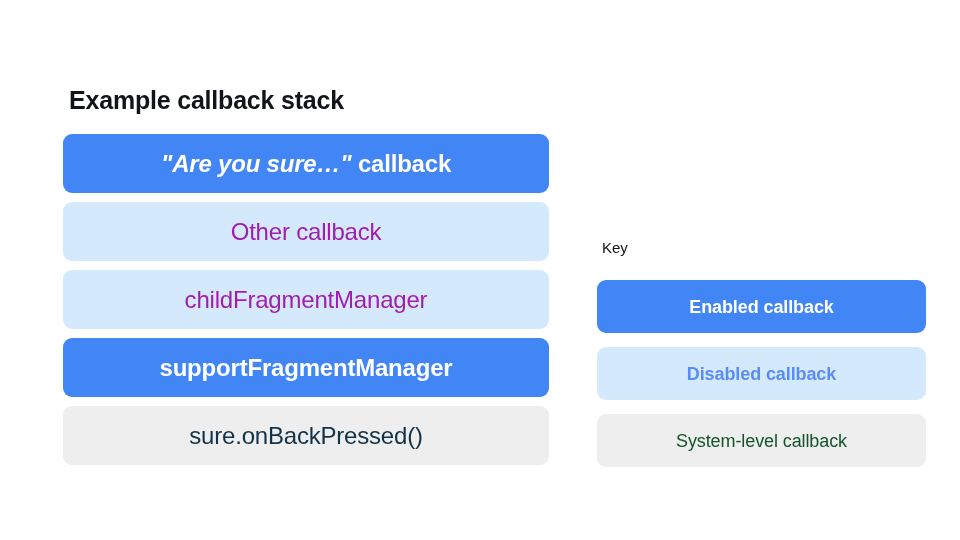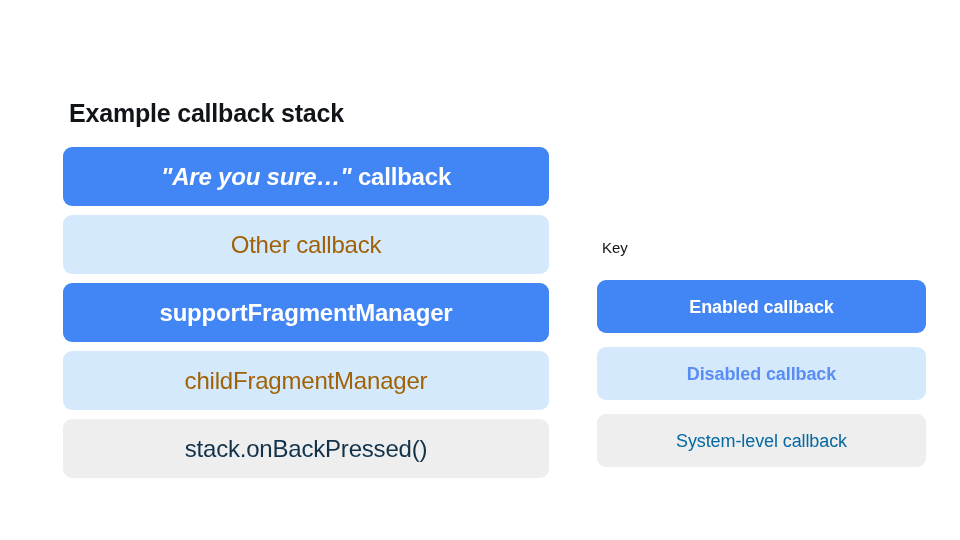--- a/index.html
+++ b/index.html
@@ -18,21 +18,21 @@
 
   .canvas {
     position: absolute;
     inset: 0;
   }
 
   
   .stack-panel {
     position: absolute;
     left: 63px;
-    top: 98px;
+    top: 85px;
     width: 486px;
   }
 
   .stack-title {
     font-size: 25px;
     font-weight: 700;
     color: #111418;
     letter-spacing: -0.2px;
     line-height: 30px;
     margin: 0 0 19px 6px;
@@ -61,21 +61,21 @@
     font-size: 24px;
     line-height: 28px;
     letter-spacing: -0.2px;
   }
 
   
   .bar.enabled        { background: #4285f4; }
   .bar.enabled  .bar-label { color: #ffffff; font-weight: 700; }
 
   .bar.disabled       { background: #d4eafc; }
-  .bar.disabled .bar-label { color: #a16207; font-weight: 400; }
+  .bar.disabled .bar-label { color: #a21caf; font-weight: 400; }
 
   .bar.system         { background: #eeeeee; }
   .bar.system  .bar-label  { color: #12324a; font-weight: 400; }
 
   
   .quoted {
     font-style: italic;
     font-weight: 700;
   }
 
@@ -120,51 +120,51 @@
     letter-spacing: -0.1px;
   }
 
   .key-item.enabled        { background: #4285f4; }
   .key-item.enabled  .key-label { color: #ffffff; font-weight: 700; }
 
   .key-item.disabled       { background: #d4eafc; }
   .key-item.disabled .key-label { color: #5a8df4; font-weight: 700; }
 
   .key-item.system         { background: #eeeeee; }
-  .key-item.system  .key-label  { color: #0369a1; font-weight: 400; }
+  .key-item.system  .key-label  { color: #14532d; font-weight: 400; }
 </style>
 </head>
 <body>
 
 <div class="canvas">
 
   <section class="stack-panel">
 
     <h1 class="stack-title">Example callback stack</h1>
 
     <div class="stack-list">
 
       <div class="bar enabled">
         <span class="bar-label"><span class="quoted">"Are you sure…"</span><span> callback</span></span>
       </div>
 
       <div class="bar disabled">
         <span class="bar-label">Other callback</span>
       </div>
 
+      <div class="bar disabled">
+        <span class="bar-label">childFragmentManager</span>
+      </div>
+
       <div class="bar enabled">
         <span class="bar-label">supportFragmentManager</span>
       </div>
 
-      <div class="bar disabled">
-        <span class="bar-label">childFragmentManager</span>
-      </div>
-
       <div class="bar system">
-        <span class="bar-label">stack.onBackPressed()</span>
+        <span class="bar-label">sure.onBackPressed()</span>
       </div>
 
     </div>
   </section>
 
   <section class="key-panel">
 
     <h2 class="key-title">Key</h2>
 
     <div class="key-list">

